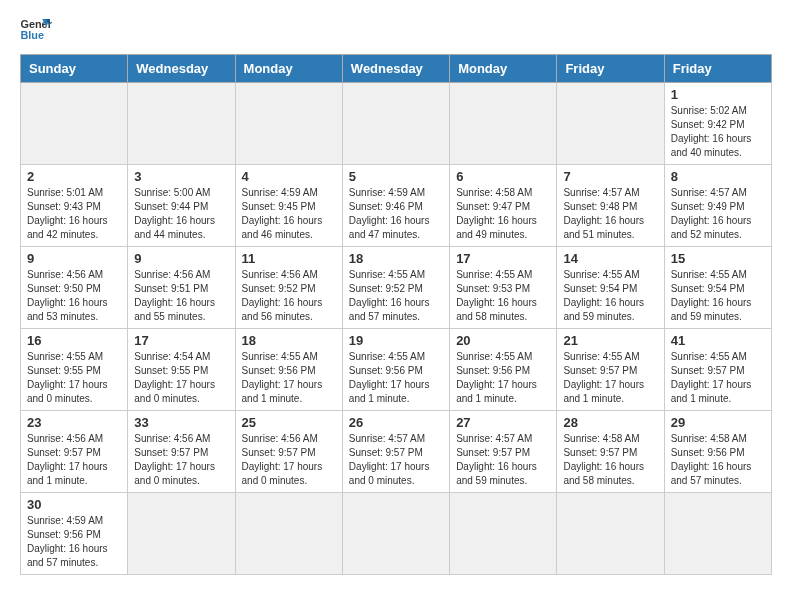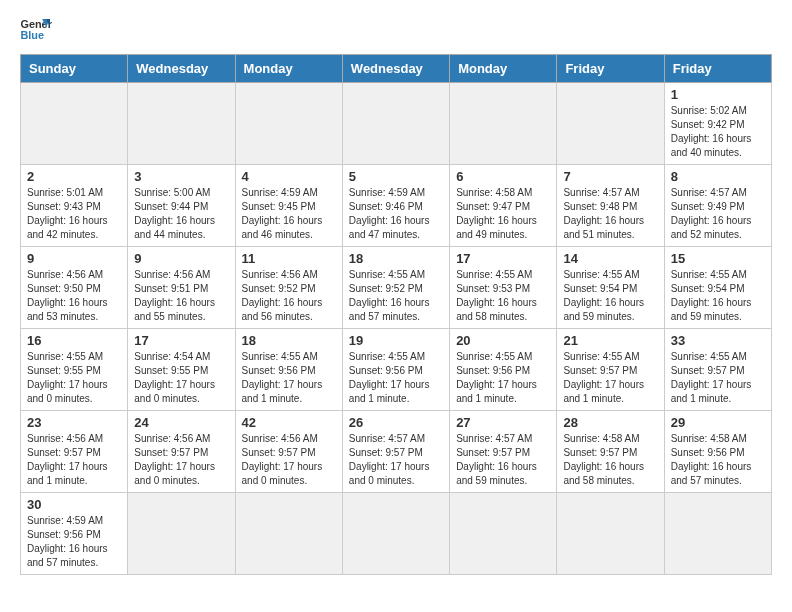--- a/index.html
+++ b/index.html
@@ -201,35 +201,35 @@
         </td>
         <td>
           <span class="day-num">20</span>
           <div class="day-info">Sunrise: 4:55 AM<br>Sunset: 9:56 PM<br>Daylight: 17 hours<br>and 1 minute.</div>
         </td>
         <td>
           <span class="day-num">21</span>
           <div class="day-info">Sunrise: 4:55 AM<br>Sunset: 9:57 PM<br>Daylight: 17 hours<br>and 1 minute.</div>
         </td>
         <td>
-          <span class="day-num">33</span>
+          <span class="day-num">41</span>
           <div class="day-info">Sunrise: 4:55 AM<br>Sunset: 9:57 PM<br>Daylight: 17 hours<br>and 1 minute.</div>
         </td>
       </tr>
       <tr>
         <td>
           <span class="day-num">23</span>
           <div class="day-info">Sunrise: 4:56 AM<br>Sunset: 9:57 PM<br>Daylight: 17 hours<br>and 1 minute.</div>
         </td>
         <td>
-          <span class="day-num">24</span>
+          <span class="day-num">33</span>
           <div class="day-info">Sunrise: 4:56 AM<br>Sunset: 9:57 PM<br>Daylight: 17 hours<br>and 0 minutes.</div>
         </td>
         <td>
-          <span class="day-num">42</span>
+          <span class="day-num">25</span>
           <div class="day-info">Sunrise: 4:56 AM<br>Sunset: 9:57 PM<br>Daylight: 17 hours<br>and 0 minutes.</div>
         </td>
         <td>
           <span class="day-num">26</span>
           <div class="day-info">Sunrise: 4:57 AM<br>Sunset: 9:57 PM<br>Daylight: 17 hours<br>and 0 minutes.</div>
         </td>
         <td>
           <span class="day-num">27</span>
           <div class="day-info">Sunrise: 4:57 AM<br>Sunset: 9:57 PM<br>Daylight: 16 hours<br>and 59 minutes.</div>
         </td>

